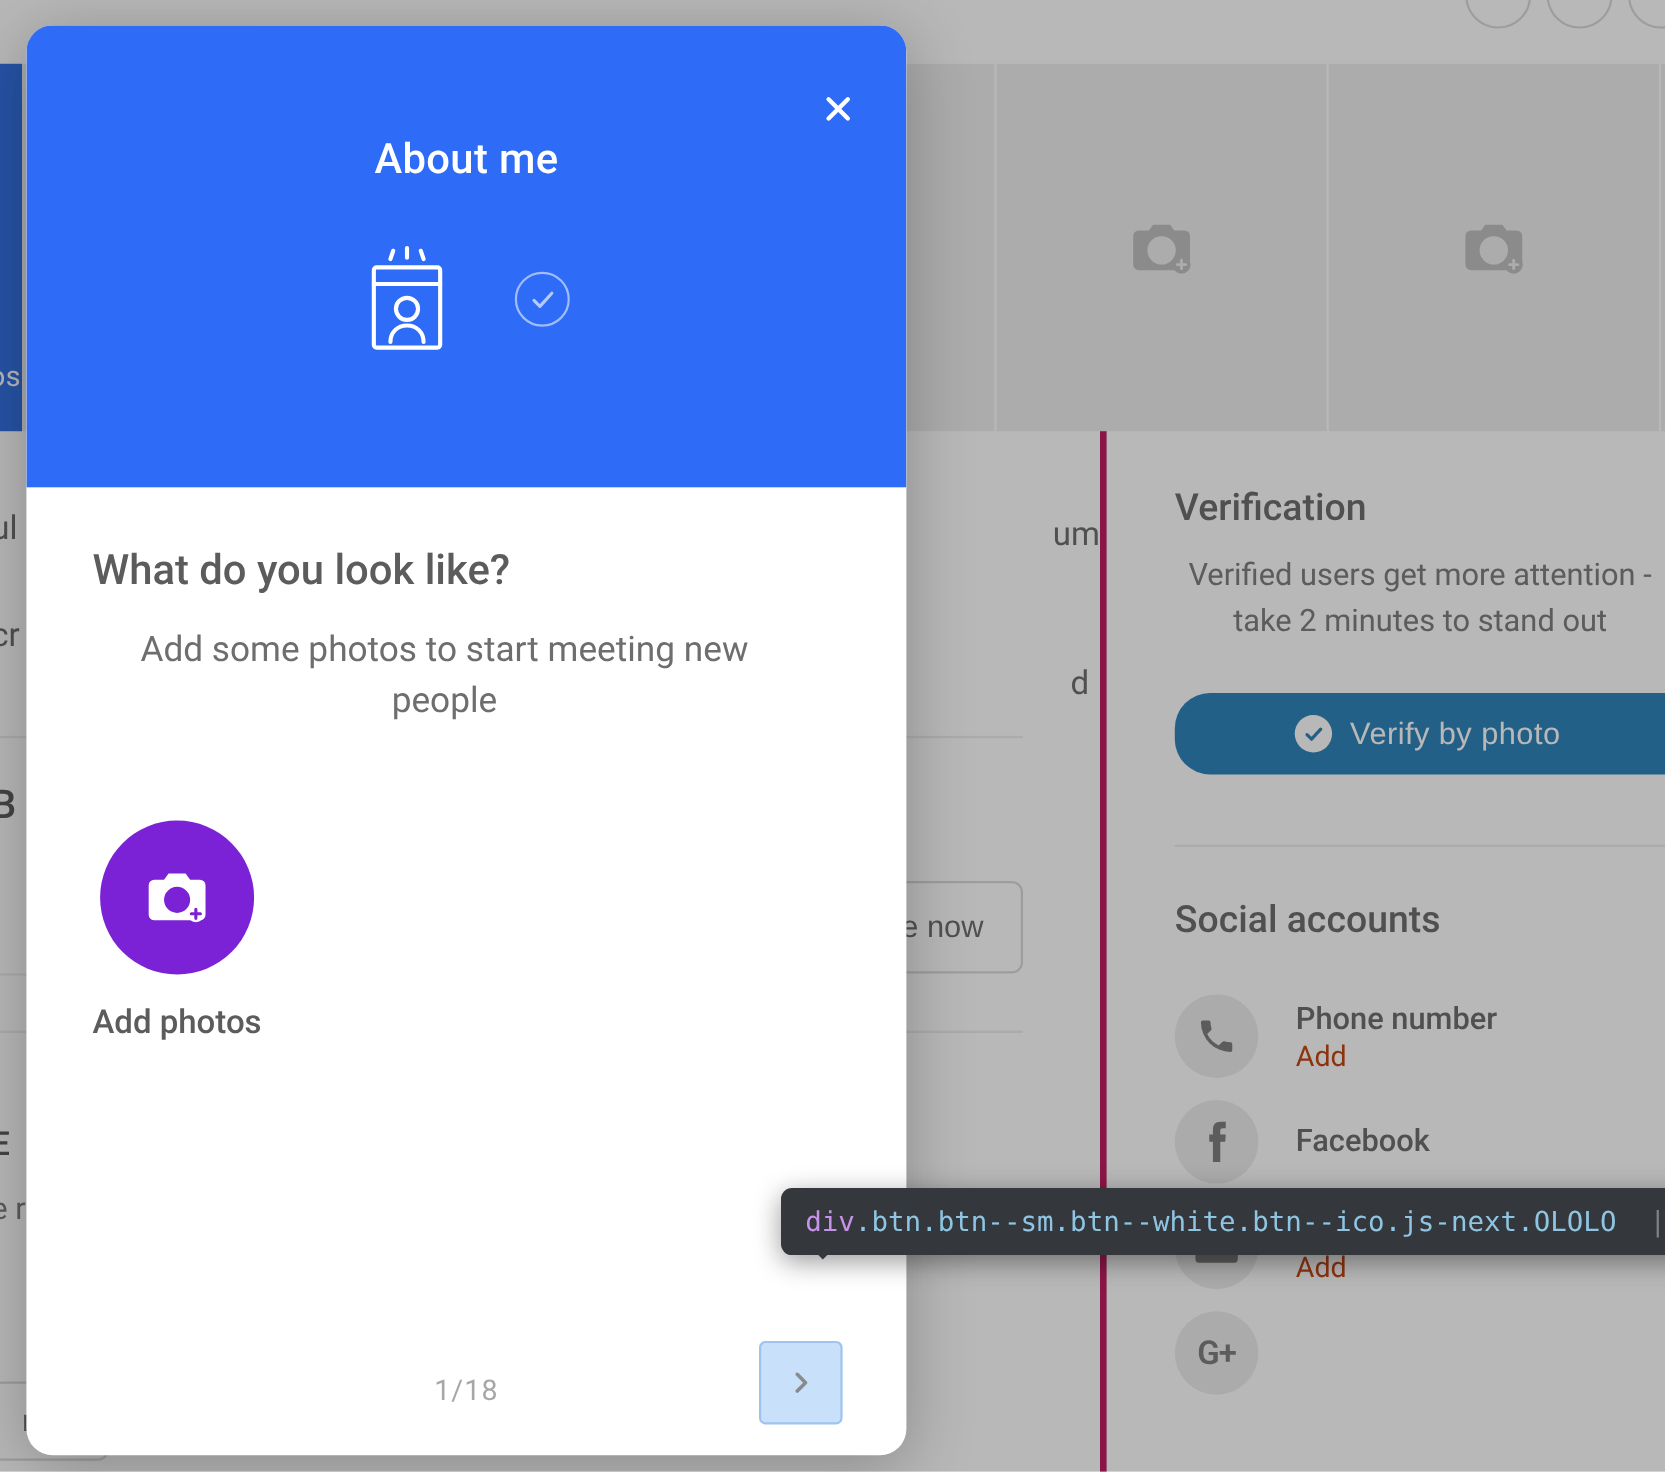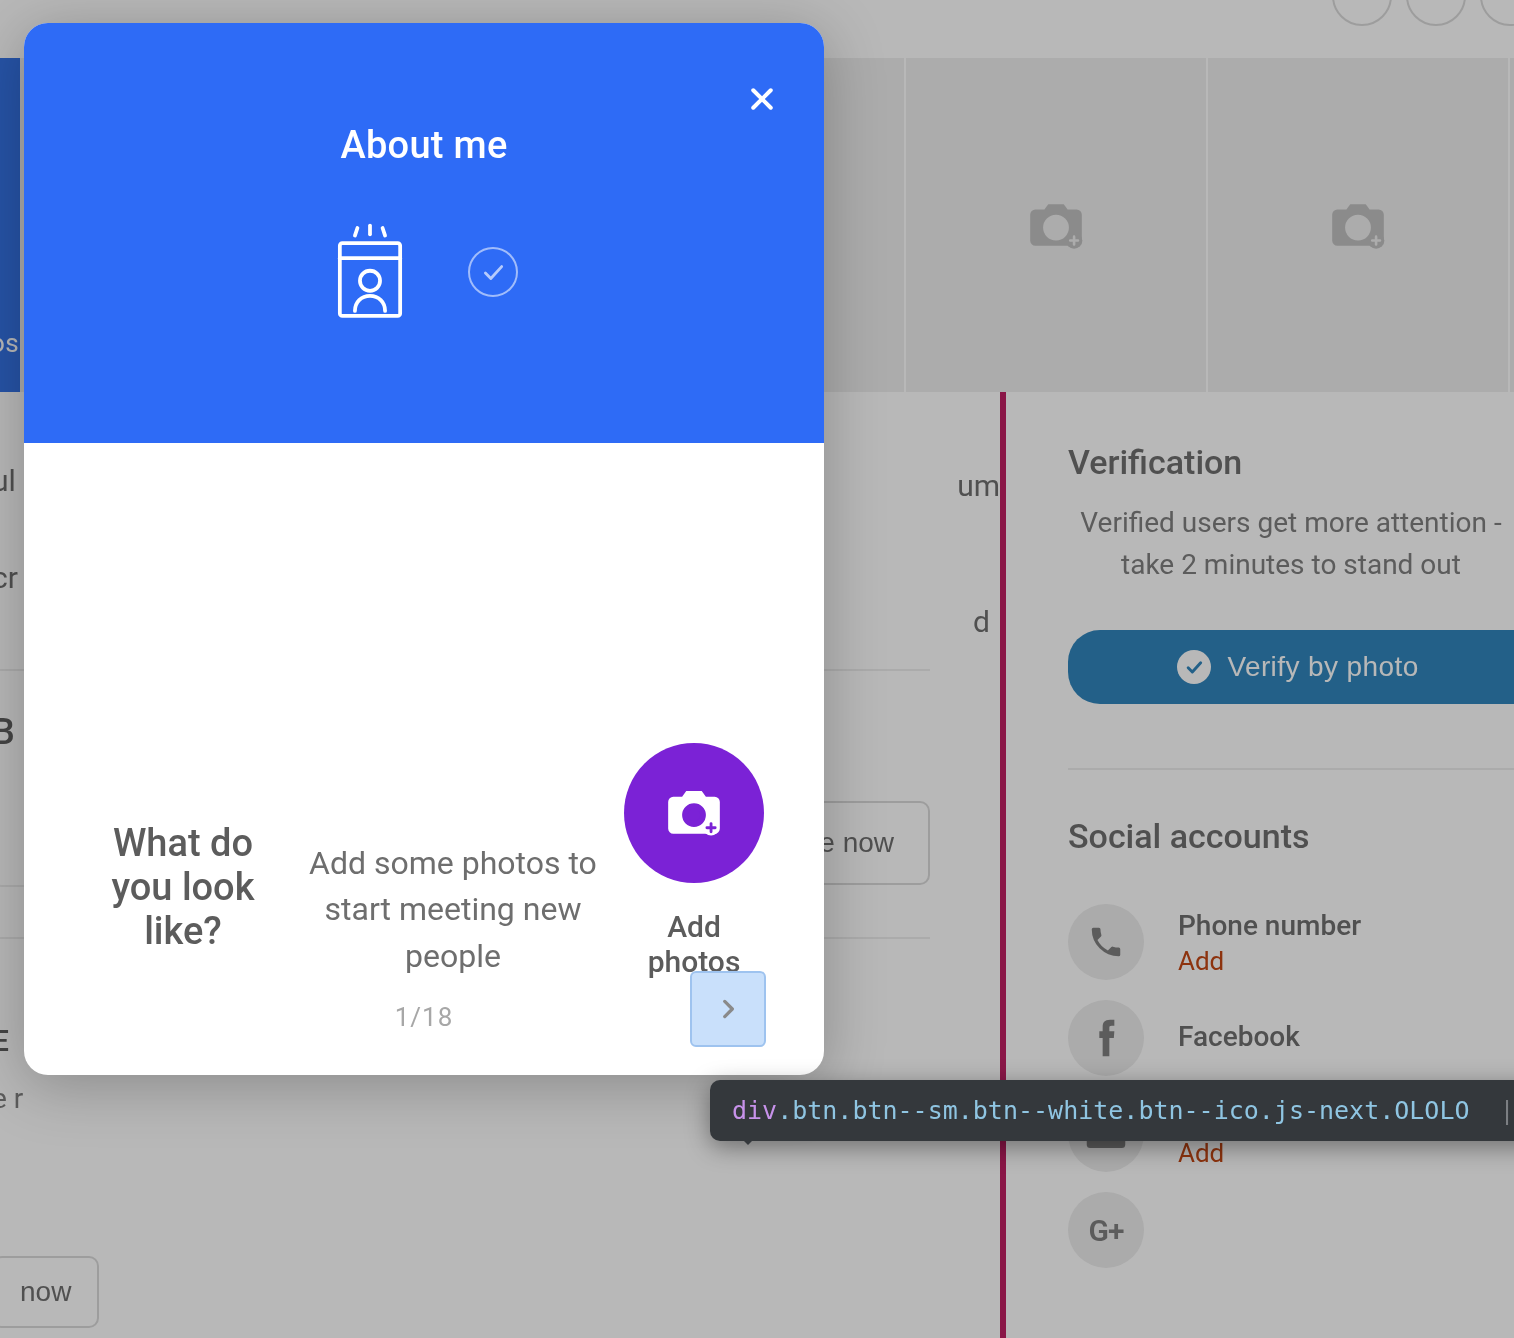--- a/index.html
+++ b/index.html
@@ -157,21 +157,21 @@
   .dim {
     position: absolute; inset: 0;
     background: rgba(20,20,20,0.30);
     z-index: 5;
   }
 
   
   .modal {
     position: absolute;
     left: 24px; top: 23px;
-    width: 800px; height: 1052px;
+    width: 800px; height: 1300px;
     border-radius: 24px;
     background: #fff;
     overflow: hidden;
     z-index: 10;
     box-shadow: 0 10px 60px rgba(0,0,0,0.25);
     display: flex; flex-direction: column;
   }
   .modal-header {
     background: #2e6bf6;
     color: #fff;
@@ -194,21 +194,21 @@
   .id-card-icon { width: 80px; height: 98px; display:flex; align-items:flex-end; justify-content:center; }
   .step-check {
     width: 50px; height: 50px; border-radius: 50%;
     border: 2.5px solid rgba(255,255,255,0.55);
     display: flex; align-items: center; justify-content: center;
   }
 
   .modal-body {
     flex: 1 1 auto;
     padding: 54px 60px 0;
-    display: flex; align-items: flex-end;
+    display: flex; flex-direction: column; align-items: flex-start;
     text-align: center;
     position: relative;
   }
   .modal-h2 {
     font-size: 38px; font-weight: 500; color: #5c5c5c; margin-bottom: 26px;
   }
   .modal-sub {
     font-size: 32px; color: #6e6e6e; line-height: 1.45;
     max-width: 640px;
   }

